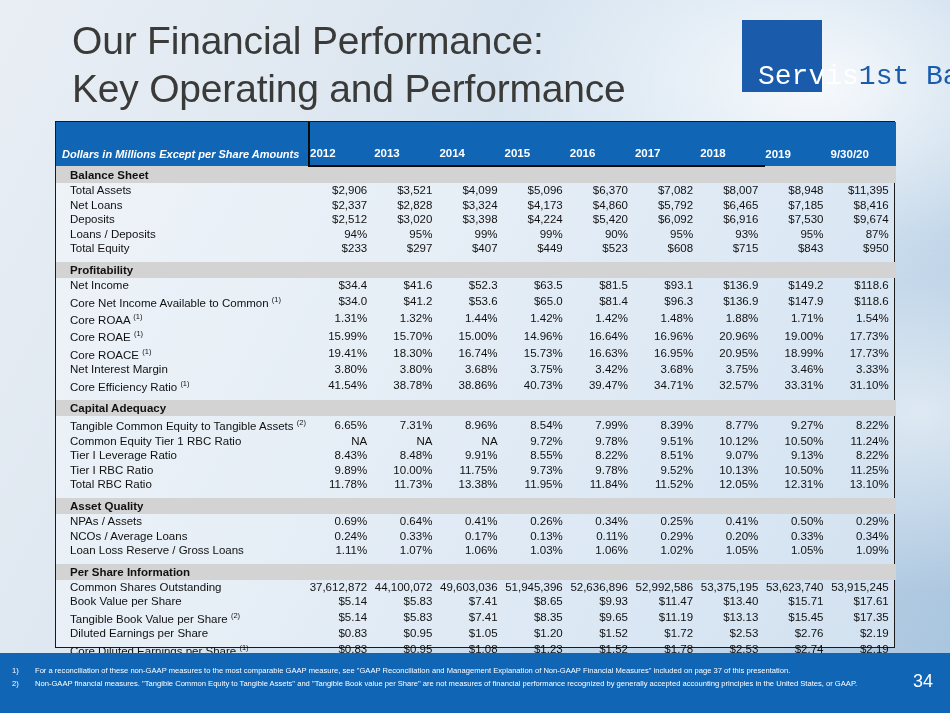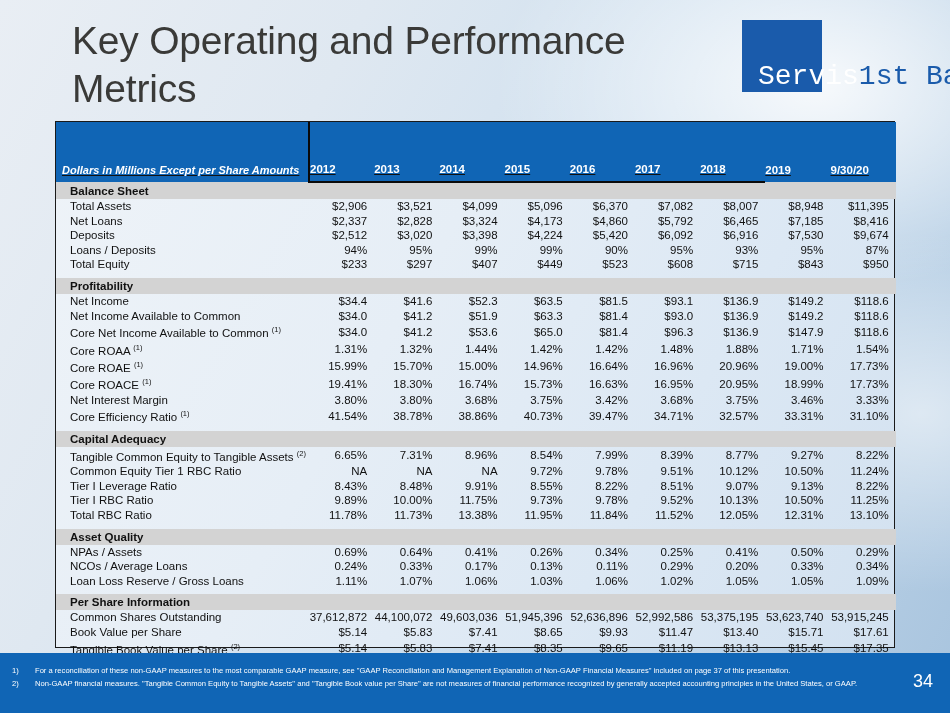--- a/index.html
+++ b/index.html
@@ -41,21 +41,21 @@
   
   .table-wrap{
     position:absolute;left:55px;top:121px;width:840px;height:527px;
     border:1.5px solid #1a1a1a;
     background:linear-gradient(120deg,#eef3f8 0%,#e6eef6 40%,#dce8f4 70%,#d2e1f0 100%);
     box-sizing:border-box;
   }
   table{border-collapse:collapse;width:100%;table-layout:fixed;font-size:11.5px;color:#111;}
   col.lbl{width:253px;}
   col.dat{width:65.2px;}
-  thead tr{height:60px;text-decoration:underline;}
+  thead tr{height:44px;}
   thead th{
     background:#1065b5;color:#fff;vertical-align:bottom;
     padding:0 0 6px 0;font-size:11.5px;
   }
   thead th.lbl-h{
     text-align:left;padding-left:6px;font-style:italic;font-weight:bold;font-size:11px;
     border-right:2px solid #0a0a0a;
   }
   thead th.yr{text-align:left;padding-right:7px;font-weight:bold;}
   thead th.ul{border-bottom:2px solid #0a0a0a;}
@@ -81,20 +81,21 @@
   .pagenum{
     position:absolute;right:17px;top:18px;color:#ffffff;font-size:18px;font-weight:normal;
   }
 </style>
 </head>
 <body>
 
 <div class="slide">
 
   <div class="title">
+    <span class="l1">Our Financial Performance:</span>
     <span class="l2">Key Operating and Performance Metrics</span>
   </div>
 
   <div class="logo">
     <div class="sq"></div>
     <div class="wordmark">
       <span class="w1">Servis</span><span class="w2">1st Bank</span><span class="reg">®</span>
     </div>
   </div>
 
@@ -202,32 +203,20 @@
             <td class="val">$41.6</td>
             <td class="val">$52.3</td>
             <td class="val">$63.5</td>
             <td class="val">$81.5</td>
             <td class="val">$93.1</td>
             <td class="val">$136.9</td>
             <td class="val">$149.2</td>
             <td class="val">$118.6</td>
           </tr>
           <tr>
-            <td class="lbl"><span>Net Income Available to Common</span></td>
-            <td class="val">$34.0</td>
-            <td class="val">$41.2</td>
-            <td class="val">$51.9</td>
-            <td class="val">$63.3</td>
-            <td class="val">$81.4</td>
-            <td class="val">$93.0</td>
-            <td class="val">$136.9</td>
-            <td class="val">$149.2</td>
-            <td class="val">$118.6</td>
-          </tr>
-          <tr>
             <td class="lbl"><span>Core Net Income Available to Common</span> <sup>(1)</sup></td>
             <td class="val">$34.0</td>
             <td class="val">$41.2</td>
             <td class="val">$53.6</td>
             <td class="val">$65.0</td>
             <td class="val">$81.4</td>
             <td class="val">$96.3</td>
             <td class="val">$136.9</td>
             <td class="val">$147.9</td>
             <td class="val">$118.6</td>

